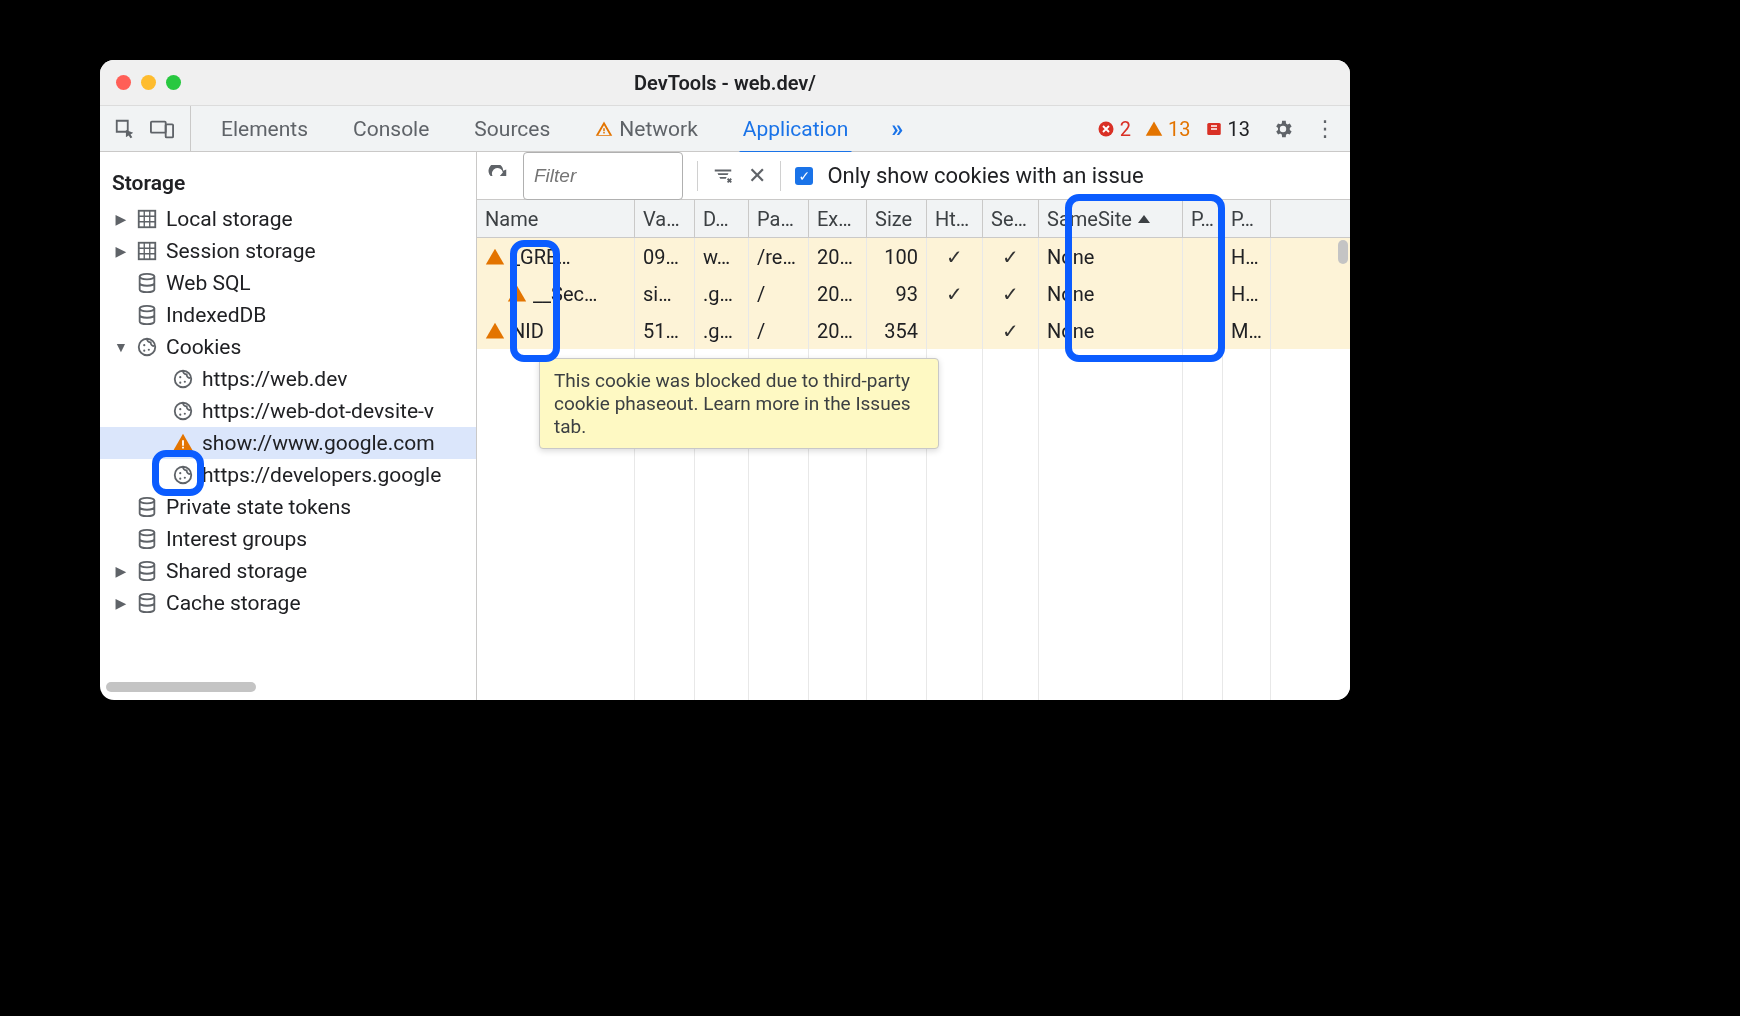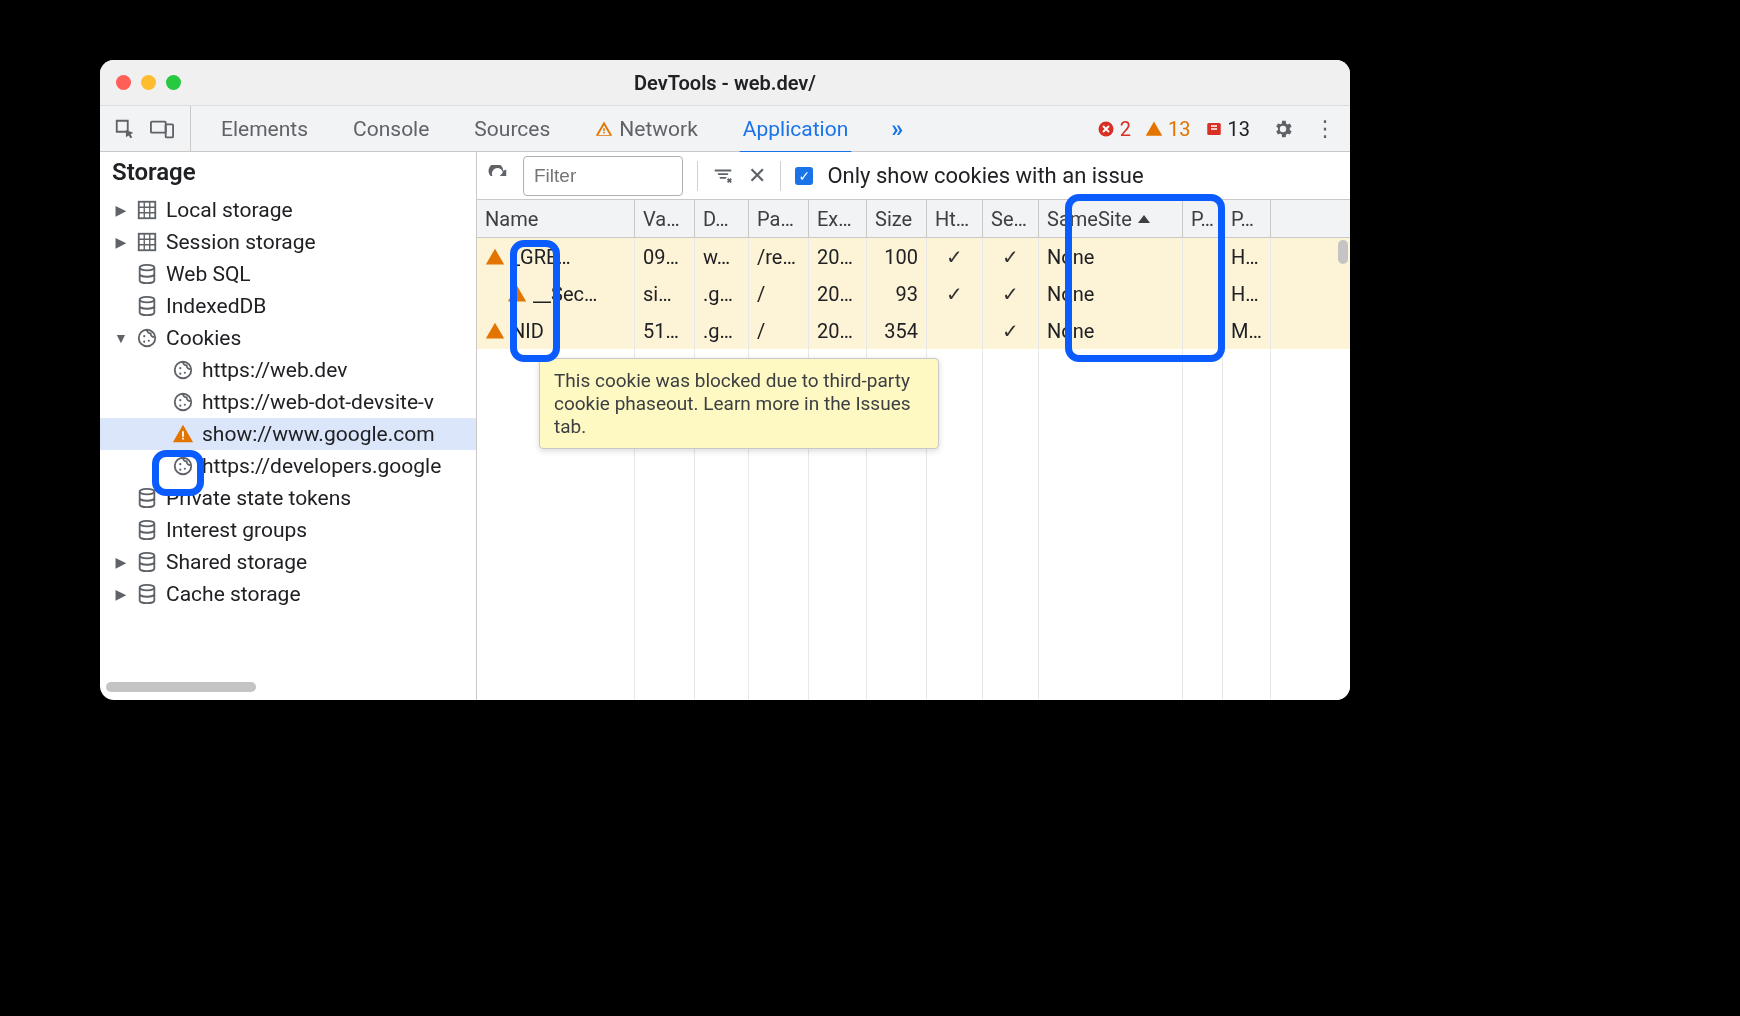--- a/index.html
+++ b/index.html
@@ -70,43 +70,43 @@
   .status .err{color:#d93025}
   .status .warn{color:#e37400}
   .gear{color:#5f6368;padding:0 6px}
   .kebab{color:#5f6368;padding:0 6px;font-size:22px}
   .content{flex:1;display:flex;min-height:0}
   .sidebar{
     width:377px;border-right:1px solid var(--border);
     overflow:hidden;position:relative;
     display:flex;flex-direction:column;
   }
-  .sb-header{font-weight:600;padding:6px 12px 8px;font-size:24px}
+  .sb-header{font-weight:600;padding:19px 12px 8px;font-size:21px}
   .tree{flex:1;overflow:auto;font-size:21px}
   .tree::-webkit-scrollbar{width:10px}
   .tree::-webkit-scrollbar-thumb{background:#c4c4c4;border-radius:5px}
   .node{display:flex;align-items:center;gap:8px;padding:4px 0 4px 10px;white-space:nowrap;cursor:default}
   .node .caret{width:14px;text-align:center;color:#5f6368;font-size:14px}
   .node .label{overflow:hidden;text-overflow:ellipsis}
   .node.level1{padding-left:14px}
   .node.level2{padding-left:50px}
   .node.selected{background:#dbe6fb}
   .sb-hscroll{height:10px;background:transparent;position:relative;margin:6px 6px 8px}
   .sb-hscroll .thumb{position:absolute;left:0;width:150px;height:10px;background:#c4c4c4;border-radius:5px}
   .main{flex:1;display:flex;flex-direction:column;min-width:0;position:relative}
   .filterbar{
     height:48px;background:var(--bg);
     display:flex;align-items:center;gap:14px;
     border-bottom:1px solid var(--border);
     padding:0 10px;
   }
   .filterbar input[type=text]{
-    height:40px;width:160px;
+    height:48px;width:160px;
     border:1px solid #b0b0b0;border-radius:4px;
-    padding:0 10px;font-size:19px;color:#666;
+    padding:0 10px;font-size:19px;color:#666;font-style:italic;
   }
   .filterbar .divider{width:1px;height:30px;background:var(--border2)}
   .checkbox{width:18px;height:18px;border-radius:3px;background:var(--blue);display:inline-flex;align-items:center;justify-content:center;color:#fff;font-size:14px}
   .table{flex:1;overflow:hidden;position:relative;background:#fff}
   .thead{display:flex;background:var(--panel-bg);border-bottom:1px solid var(--border);height:38px}
   .th,.td{
     border-right:1px solid var(--border);
     padding:6px 8px;overflow:hidden;white-space:nowrap;text-overflow:ellipsis;
     display:flex;align-items:center;font-size:20px;
   }

